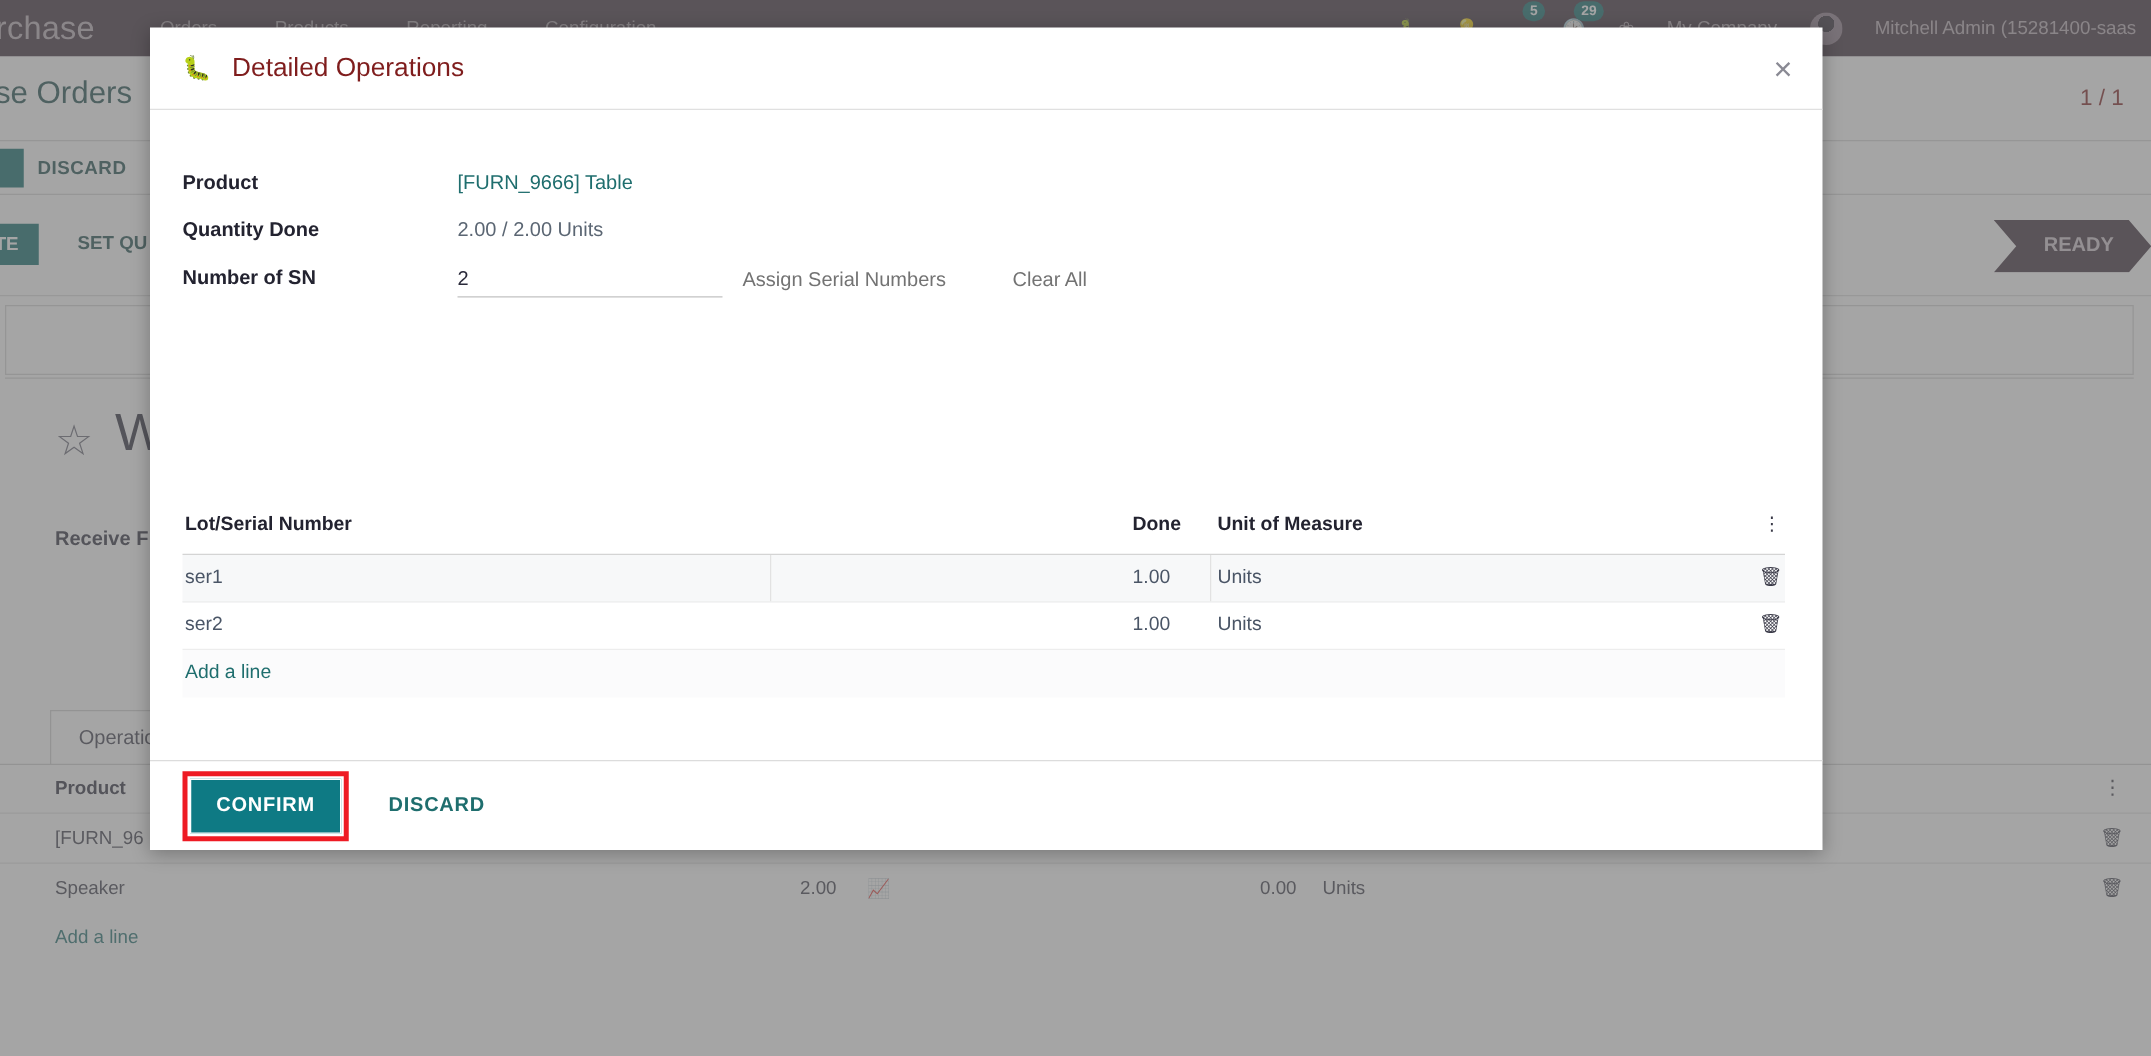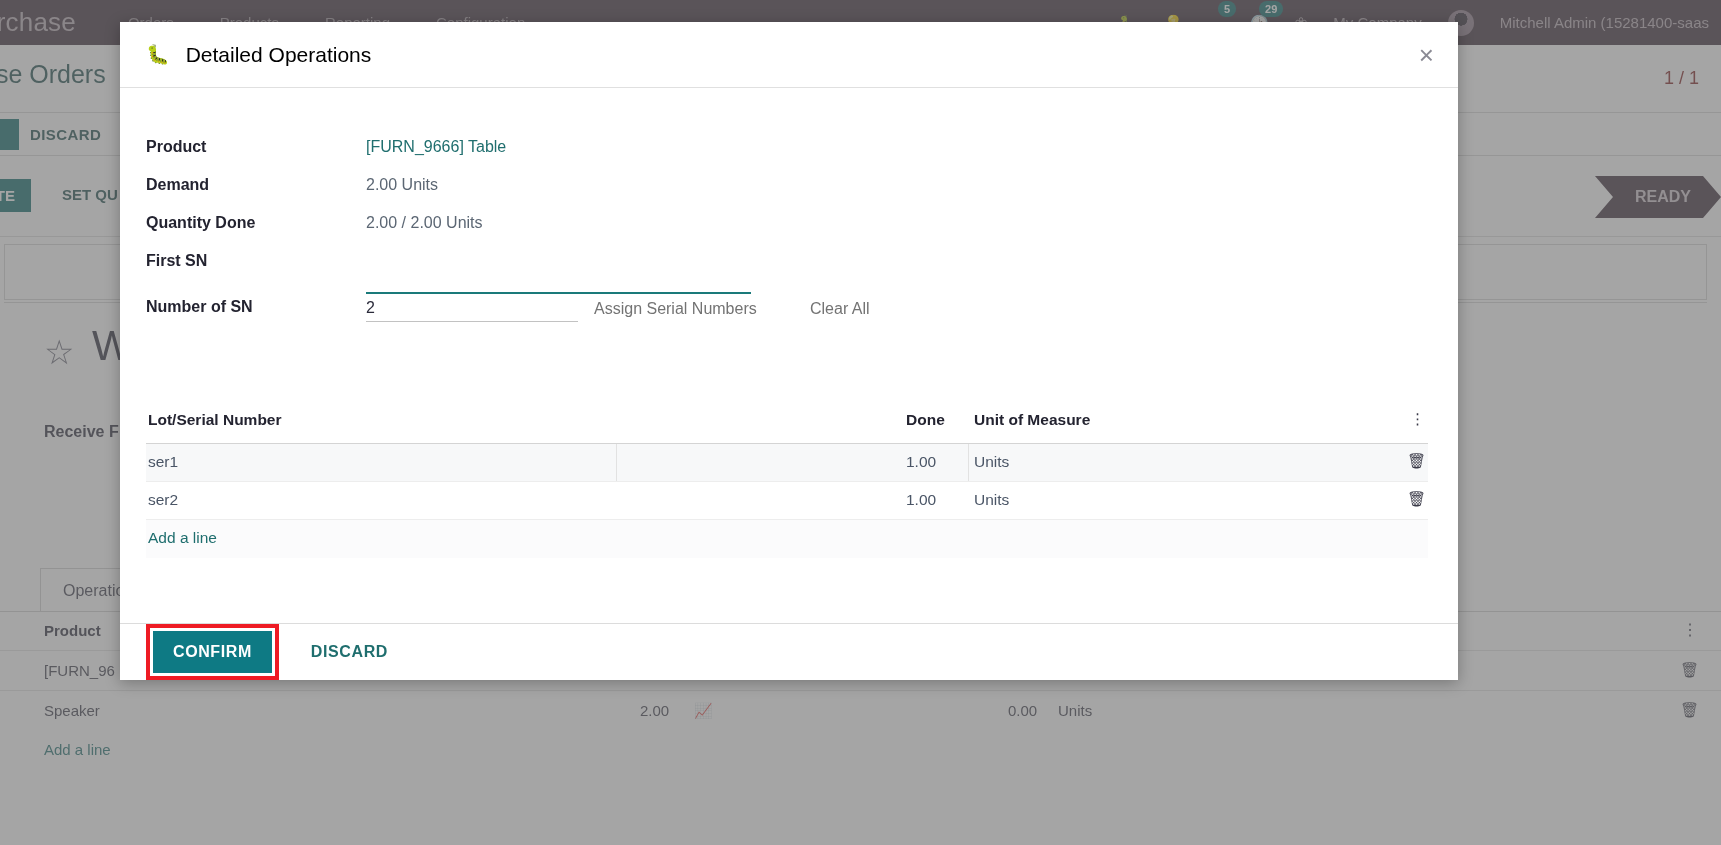--- a/index.html
+++ b/index.html
@@ -107,21 +107,21 @@
     background: #ffffff; z-index: 100;
     box-shadow: 0 3px 14px rgba(0,0,0,.28);
     display: flex; flex-direction: column;
   }
   .modal-header {
     height: 66px; display: flex; align-items: center;
     padding: 0 24px 0 26px; border-bottom: 1px solid #e0e0e0;
     position: relative;
   }
   .modal-bug-icon { color: #0e6b6b; font-size: 19px; margin-right: 16px; display: flex; align-items: center; }
-  .modal-title { font-size: 21px; color: #000000; font-weight: 400; }
+  .modal-title { font-size: 21px; color: #7f1d1d; font-weight: 400; }
   .modal-close {
     position: absolute; right: 24px; top: 50%; transform: translateY(-50%);
     font-size: 26px; color: #8a8a94; line-height: 1; cursor: pointer; font-weight: 300;
   }
   .modal-body { flex: 1; padding: 42px 30px 0 26px; position: relative; overflow: hidden; }
 
   .form-grid { position: relative; }
   .frow { position: relative; height: 38px; }
   .flabel { position: absolute; left: 0; top: 8px; font-size: 16px; color: #232330; font-weight: 700; }
   .fvalue { position: absolute; left: 220px; top: 8px; font-size: 16px; color: #4a5566; }
@@ -149,21 +149,21 @@
   .mt-kebab { position: absolute; right: 2px; top: 4px; color: #3a3a48; font-size: 15px; letter-spacing: 1px; }
   .mt-row { position: relative; height: 38px; border-bottom: 1px solid #ededed; }
   .mt-row.selected { background: #f7f8f9; }
   .mt-row .mtd { position: absolute; top: 9px; font-size: 15.5px; color: #4a5566; }
   .cell-div { position: absolute; top: 0; bottom: 0; width: 1px; background: #e2e2e2; }
   .mt-addline { position: relative; height: 38px; background: #fbfbfc; }
   .mt-addline span { position: absolute; left: 2px; top: 9px; font-size: 15.5px; color: #1f6e6e; cursor: pointer; }
   .mt-trash { position: absolute; right: 2px; top: 8px; font-size: 15px; color: #3a3a48; cursor: pointer; }
 
   .modal-footer {
-    height: 57px; border-top: 1px solid #dcdcdc;
+    height: 72px; border-top: 1px solid #dcdcdc;
     display: flex; align-items: center; padding-left: 26px; gap: 0;
   }
   .confirm-wrap {
     border: 4px solid #ee1b24; padding: 2px;
     display: inline-flex;
   }
   .btn-confirm {
     background: #0e7a84; color: #ffffff; border: 1px solid #ffffff;
     font-size: 16px; font-weight: 700; letter-spacing: .6px;
     padding: 12px 20px; cursor: pointer;
@@ -268,42 +268,31 @@
 
   <div class="modal-body">
 
     <div class="form-grid">
 
       <div class="frow">
         <span class="flabel">Product</span>
         <span class="fvalue flink">[FURN_9666] Table</span>
       </div>
 
-      <div class="frow">
-        <span class="flabel">Demand</span>
-        <span class="fvalue fmuted">
-          <span>2.00</span>
-          <span>Units</span>
-        </span>
-      </div>
 
       <div class="frow">
         <span class="flabel">Quantity Done</span>
         <span class="fvalue fmuted">
           <span>2.00</span>
           <span>/</span>
           <span>2.00</span>
           <span>Units</span>
         </span>
       </div>
 
-      <div class="frow" style="height:46px;">
-        <span class="flabel">First SN</span>
-        <input class="input-firstsn" style="top: 22px;" type="text" value="">
-      </div>
 
       <div class="frow" style="height:44px;">
         <span class="flabel">Number of SN</span>
         <input class="input-numsn" type="text" value="2" style="">
         <span class="act-link" style="left:448px;">Assign Serial Numbers</span>
         <span class="act-link" style="left:664px;">Clear All</span>
       </div>
     </div>
 
     <div class="mtable">

